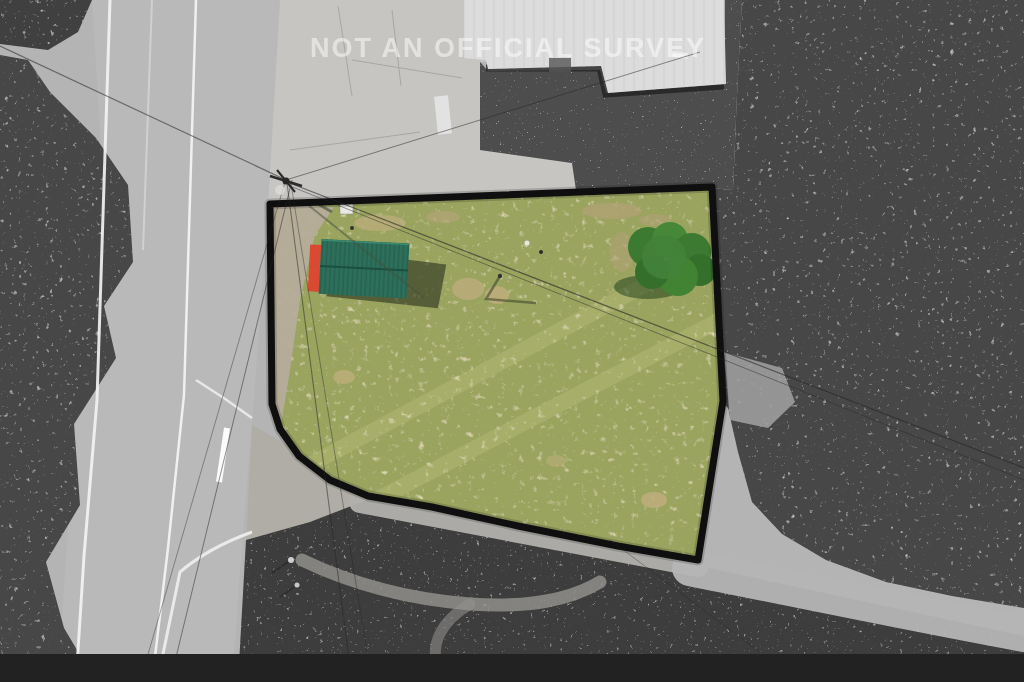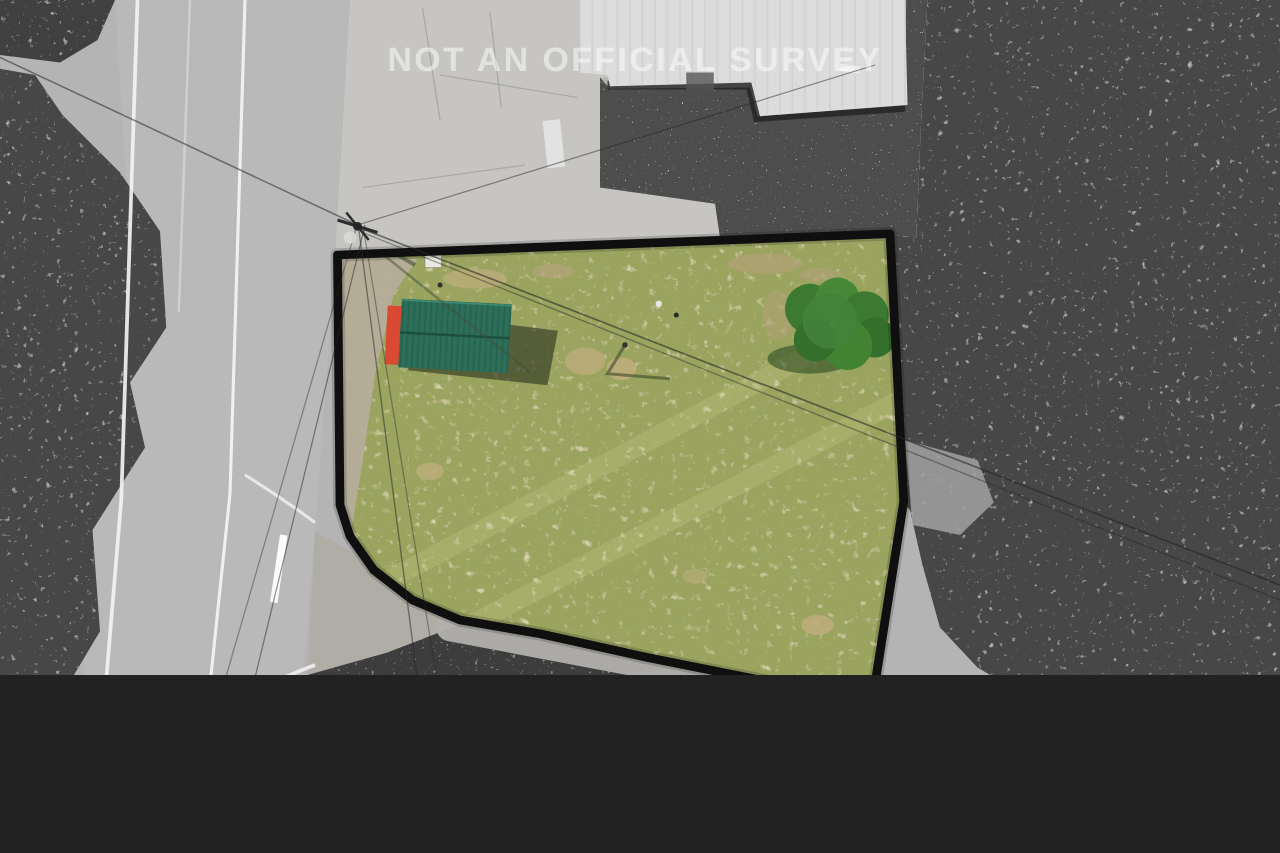--- a/index.html
+++ b/index.html
@@ -1,16 +1,16 @@
 <!DOCTYPE html>
 <html><head>
 <meta charset="utf-8">
 <style>
   html,body{margin:0;padding:0;background:#222;}
-  #stage{width:1024px;height:540px;position:relative;overflow:hidden;
+  #stage{width:1024px;height:654px;position:relative;overflow:hidden;
          font-family:"Liberation Sans", sans-serif;}
   svg{display:block;}
   text.watermark{font-family:"Liberation Sans", sans-serif;font-weight:bold;}
 </style>
 </head>
 <body>
 
 <div id="stage">
 <svg width="1024" height="682" viewBox="0 0 1024 682" xmlns="http://www.w3.org/2000/svg">
 

